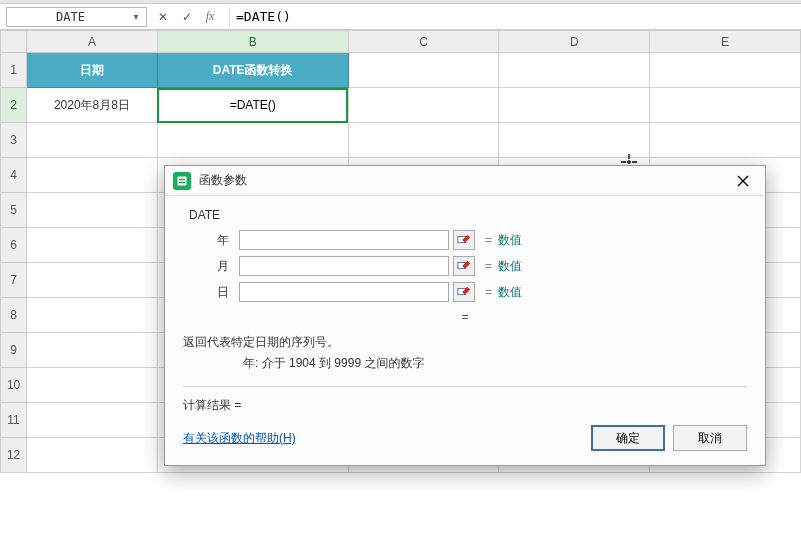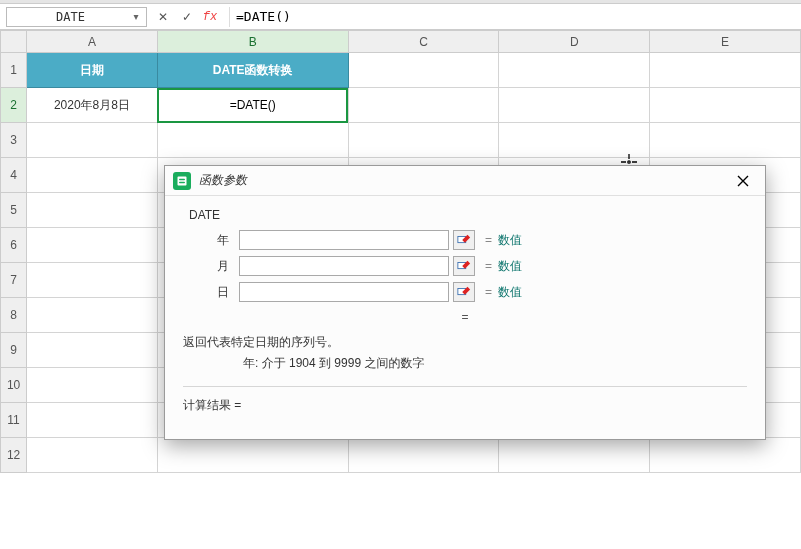--- a/index.html
+++ b/index.html
@@ -49,22 +49,22 @@
   .fb-icons { display: flex; align-items: center; margin-right: 8px; }
   .fb-icon {
     width: 24px; height: 20px;
     display: flex; align-items: center; justify-content: center;
     color: #555;
     cursor: pointer;
     font-family: "Segoe UI Symbol", Arial;
   }
   .fx-label {
     font-style: italic;
-    font-family: Liberation Mono, monospace;
-    color: #ef4444;
+    font-family: Liberation Serif, serif;
+    color: #737373;
     width: 22px;
   }
   .formula-input {
     flex: 1;
     height: 20px;
     border: none;
     border-left: 1px solid #ddd;
     padding: 0 6px;
     font-family: Consolas, monospace;
     font-size: 13px;
@@ -143,21 +143,21 @@
     border-bottom: 1px solid #e0e0e0;
   }
   .dlg-appicon {
     width: 18px; height: 18px;
     background: #1aad5d;
     border-radius: 3px;
     display: flex; align-items: center; justify-content: center;
     margin-right: 8px;
   }
   .dlg-appicon svg { width: 12px; height: 12px; fill: #fff; }
-  .dlg-title { flex: 1; color: #333; font-style: italic; }
+  .dlg-title { flex: 1; color: #333; }
   .dlg-close {
     width: 28px; height: 22px;
     display: flex; align-items: center; justify-content: center;
     font-size: 14px; color: #333;
     cursor: pointer;
   }
   .dlg-body { padding: 10px 18px 14px 18px; }
   .dlg-func-name { font-size: 12px; margin: 2px 0 8px 6px; }
   .param-row {
     display: flex; align-items: center;
@@ -421,14 +421,20 @@
 
     <div class="result-eq">=</div>
 
     <div class="dlg-desc">返回代表特定日期的序列号。</div>
     <div class="dlg-argdesc">年:  介于 1904 到 9999 之间的数字</div>
 
     <hr class="dlg-sep">
 
     <div class="dlg-calc">计算结果 =</div>
 
+    <div class="dlg-footer">
+      <span class="dlg-help">有关该函数的帮助(H)</span>
+      <span class="dlg-footer-spacer"></span>
+      <button class="dlg-btn primary">确定</button>
+      <button class="dlg-btn">取消</button>
+    </div>
   </div>
 </div>
 
 </body></html>

